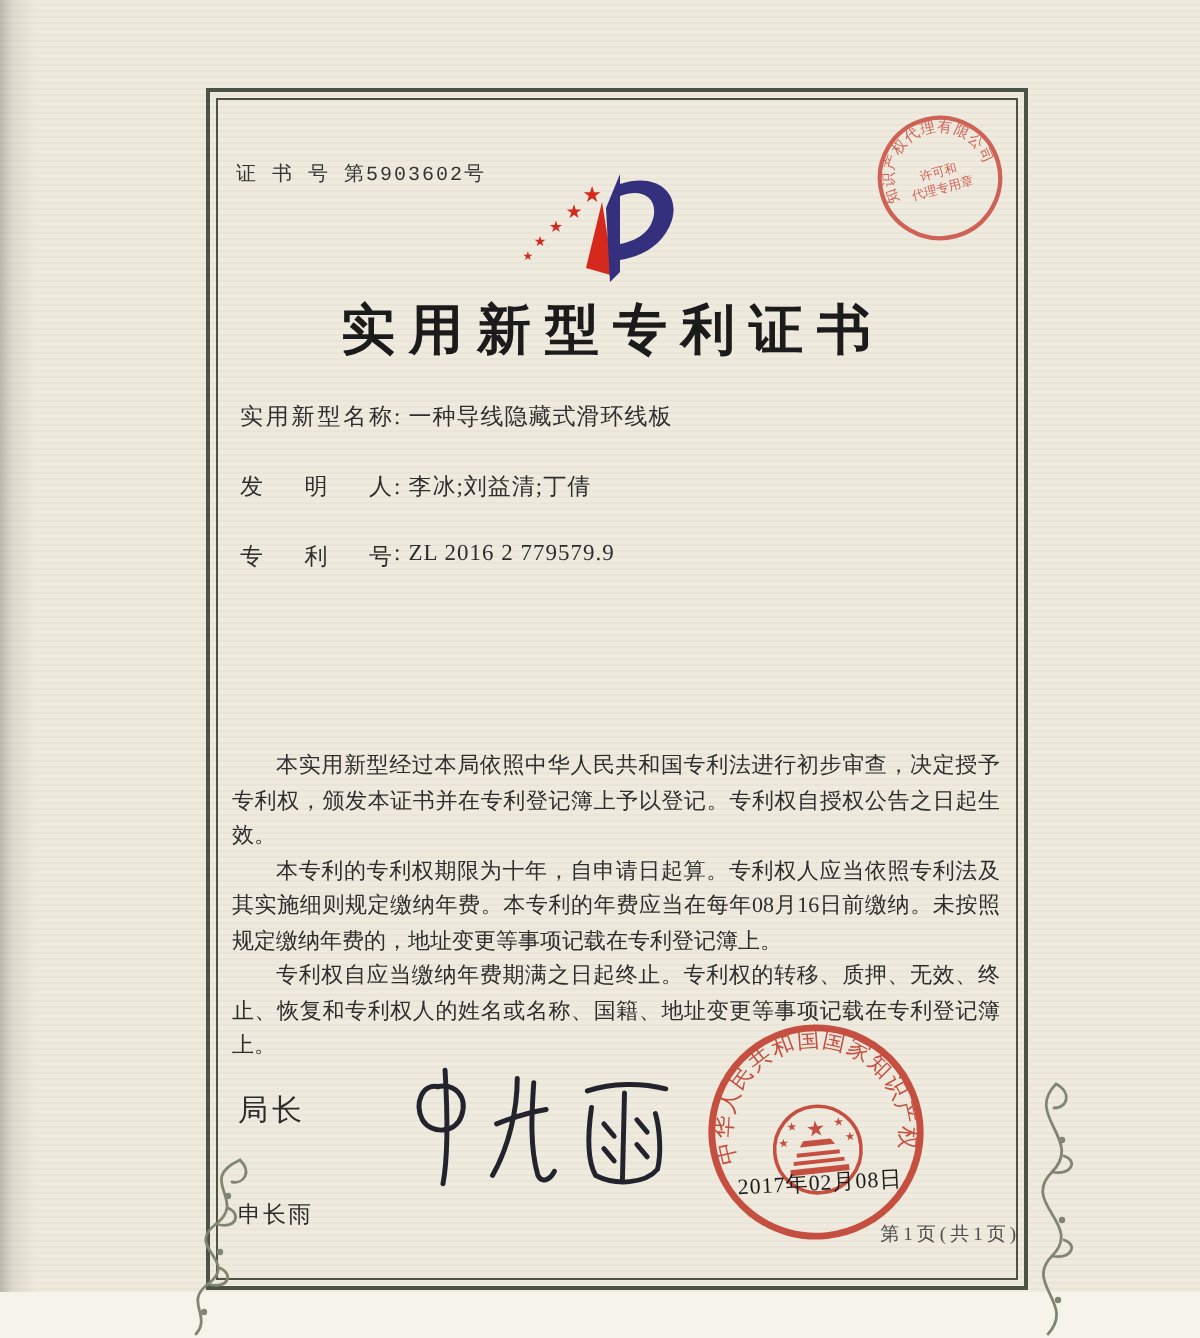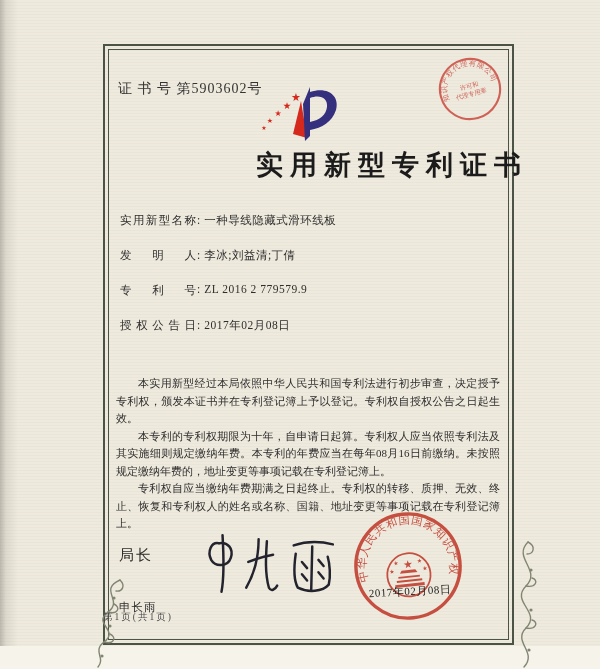--- a/index.html
+++ b/index.html
@@ -11,47 +11,47 @@
   .paper{
     position:absolute;inset:0;
     background:
       linear-gradient(90deg, rgba(70,68,60,.30) 0px, rgba(70,68,60,.10) 6px, rgba(0,0,0,0) 18px),
       repeating-linear-gradient(0deg, rgba(125,115,92,.045) 0 1px, rgba(0,0,0,0) 1px 3px),
       #efeade;
   }
   .bottom-strip{position:absolute;left:0;right:0;top:646px;height:23px;background:#f6f3ea;}
   .frame-outer{position:absolute;left:103px;top:44px;width:407px;height:597px;border:2px solid #4a5345;}
   .frame-inner{position:absolute;left:3px;top:3px;right:3px;bottom:3px;border:1px solid #4a5345;}
-  .cert-number{position:absolute;left:118px;top:80px;font-size:14px;color:#343434;letter-spacing:1px;}
+  .cert-number{position:absolute;left:118px;top:80px;font-size:10px;color:#343434;letter-spacing:1px;font-family:Liberation Mono, monospace;}
   .logo{position:absolute;left:260px;top:84px;width:84px;height:60px;}
   .cert-title{
-    position:absolute;left:103px;top:147px;width:407px;text-align:right;
-    font-size:27px;font-weight:bold;color:#1b1b1b;letter-spacing:7px;margin-left:18px;
+    position:absolute;left:103px;top:147px;width:407px;text-align:center;
+    font-size:27px;font-weight:bold;color:#1b1b1b;letter-spacing:7px;
   }
-  .fields{position:absolute;left:120px;top:201px;width:382px;margin-top:12px;}
+  .fields{position:absolute;left:120px;top:201px;width:382px;}
   .frow{height:35px;font-size:11.5px;color:#2e2e2e;white-space:nowrap;}
   .flabel{display:inline-block;width:76px;text-align:justify;text-align-last:justify;vertical-align:top;}
   .fcolon{display:inline-block;margin:0 4px 0 1px;}
   .fvalue{letter-spacing:.5px;}
   .paras{
     position:absolute;left:116px;top:375px;width:384px;
     font-size:11px;line-height:17.5px;color:#2e2e2e;text-align:justify;
   }
   .paras p{margin:0;text-indent:2em;}
   .signer-title{position:absolute;left:119px;top:546px;font-size:15px;color:#2c2c2c;letter-spacing:2px;}
   .signer-name{position:absolute;left:119px;top:600px;font-size:11.5px;color:#2c2c2c;letter-spacing:1px;}
   .signature{position:absolute;left:205px;top:532px;width:165px;height:64px;}
   .seal{position:absolute;left:351px;top:509px;width:114px;height:114px;opacity:.88;}
   .seal-date{
     position:absolute;left:345px;top:584px;width:130px;text-align:center;
     font-size:11px;color:#1d1d1d;letter-spacing:.5px;transform:rotate(-3deg);
   }
   .agency-stamp{position:absolute;left:437px;top:56px;width:66px;height:66px;opacity:.82;}
   .footer-page{
-    position:absolute;left:103px;top:611px;width:407px;text-align:left;
+    position:absolute;left:103px;top:611px;width:407px;text-align:right;
     font-size:9.5px;color:#4c4c4c;letter-spacing:2px;
   }
   .ornament-left{position:absolute;left:80px;top:578px;width:60px;height:91px;}
   .ornament-right{position:absolute;left:498px;top:540px;width:58px;height:129px;}
 </style>
 </head>
 <body>
 
 <div class="paper"></div>
 <div class="bottom-strip"></div>
@@ -77,23 +77,20 @@
 
 <div class="fields">
   <div class="frow">
     <span class="flabel">实用新型名称</span><span class="fcolon">:</span><span class="fvalue">一种导线隐藏式滑环线板</span>
   </div>
   <div class="frow">
     <span class="flabel">发明人</span><span class="fcolon">:</span><span class="fvalue">李冰;刘益清;丁倩</span>
   </div>
   <div class="frow">
     <span class="flabel">专利号</span><span class="fcolon">:</span><span class="fvalue">ZL 2016 2 779579.9</span>
-  </div>
-  <div class="frow">
-    <span class="flabel">授权公告日</span><span class="fcolon">:</span><span class="fvalue">2017年02月08日</span>
   </div>
 </div>
 
 <div class="paras">
   <p>本实用新型经过本局依照中华人民共和国专利法进行初步审查，决定授予专利权，颁发本证书并在专利登记簿上予以登记。专利权自授权公告之日起生效。</p>
   <p>本专利的专利权期限为十年，自申请日起算。专利权人应当依照专利法及其实施细则规定缴纳年费。本专利的年费应当在每年08月16日前缴纳。未按照规定缴纳年费的，地址变更等事项记载在专利登记簿上。</p>
   <p>专利权自应当缴纳年费期满之日起终止。专利权的转移、质押、无效、终止、恢复和专利权人的姓名或名称、国籍、地址变更等事项记载在专利登记簿上。</p>
 </div>
 
 <div class="signer-title">局长</div>

